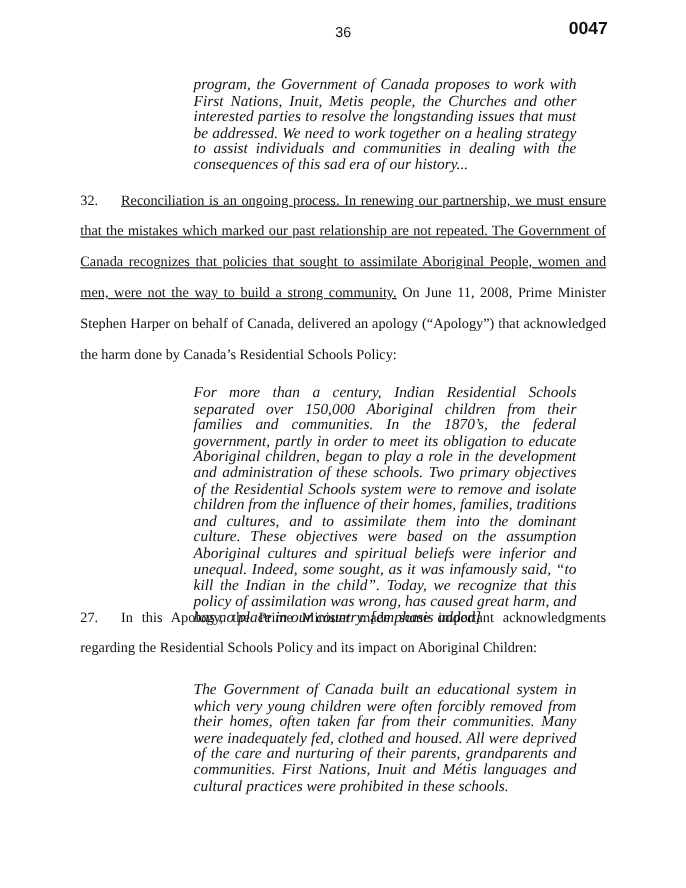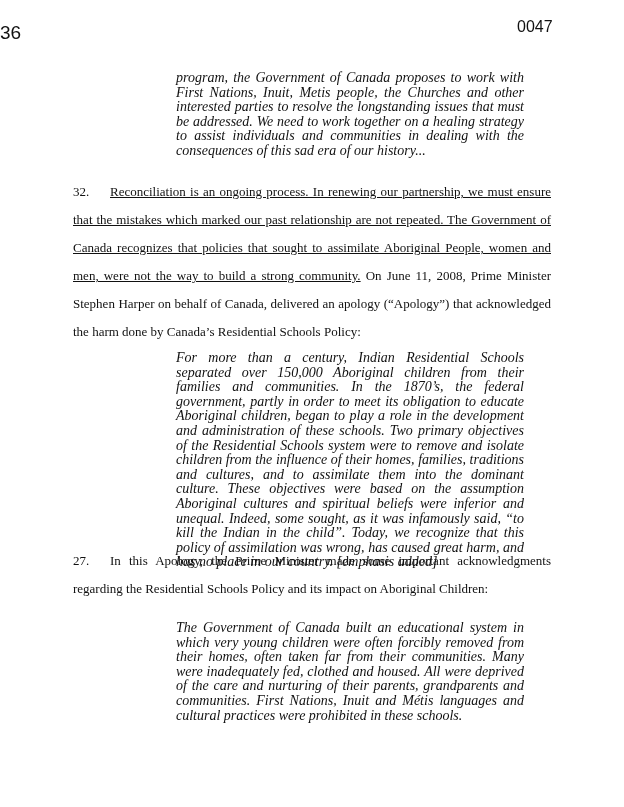--- a/index.html
+++ b/index.html
@@ -1,28 +1,28 @@
 <!DOCTYPE html>
 <html><head>
   <meta charset="utf-8">
   <style>
     html, body { margin: 0; padding: 0; background: #ffffff; }
     body { width: 624px; height: 807px; position: relative; overflow: hidden; color: #111; }
-    .page-number { position: absolute; top: 22px; left: 0; width: 624px; 
-      font-family: "Liberation Sans", sans-serif; font-size: 19px; }
+    .page-number { position: absolute; top: 22px; left: 0; width: 624px; text-align: center;
+      font-family: "Liberation Sans", sans-serif; font-size: 13px; }
     .stamp { position: absolute; top: 18px; left: 517px; font-family: "Liberation Sans", sans-serif;
-      font-weight: normal; font-size: 16px; }
+      font-weight: bold; font-size: 16px; }
     .quote { position: absolute; left: 176px; width: 348px; font-family: "Liberation Serif", serif;
       font-style: italic; font-size: 14px; line-height: 14.6px; text-align: justify; }
     .q1 { top: 71px; }
     .q2 { top: 351px; }
     .q3 { top: 621px; }
     .para { position: absolute; left: 73px; width: 478px; font-family: "Liberation Serif", serif;
       font-size: 13px; line-height: 28px; text-align: justify; }
-    .p32 { top: 178px; }
+    .p32 { top: 168px; }
     .p33 { top: 547px; }
     .num { display: inline-block; width: 37px; }
     .u { text-decoration: underline; }
     b { font-weight: normal; }
   </style>
 </head>
 <body>
 
 <div class="page-number">36</div>
 <div class="stamp">0047</div>

